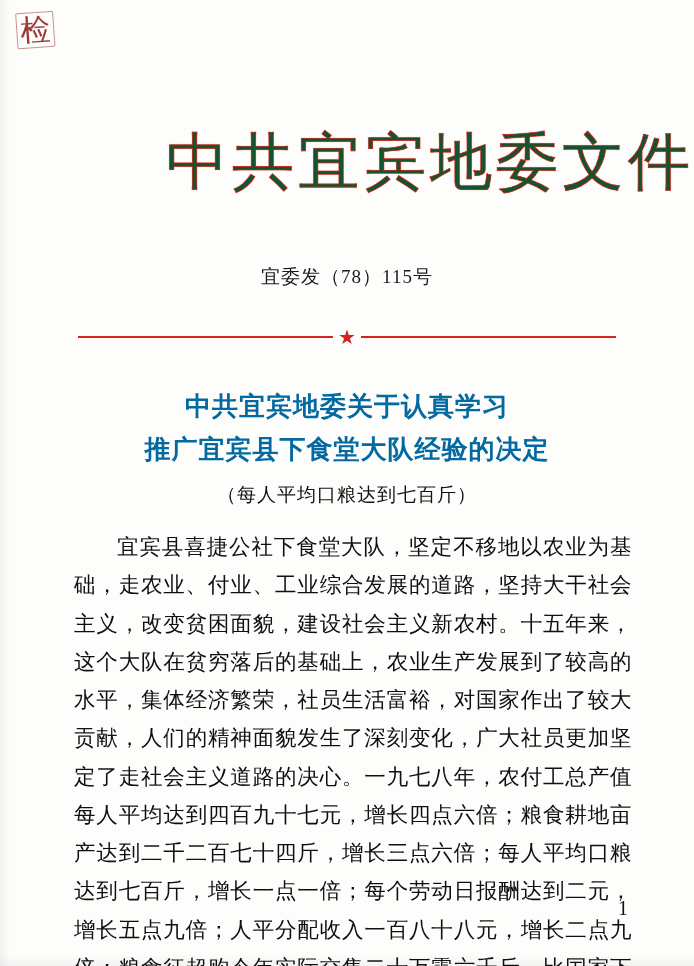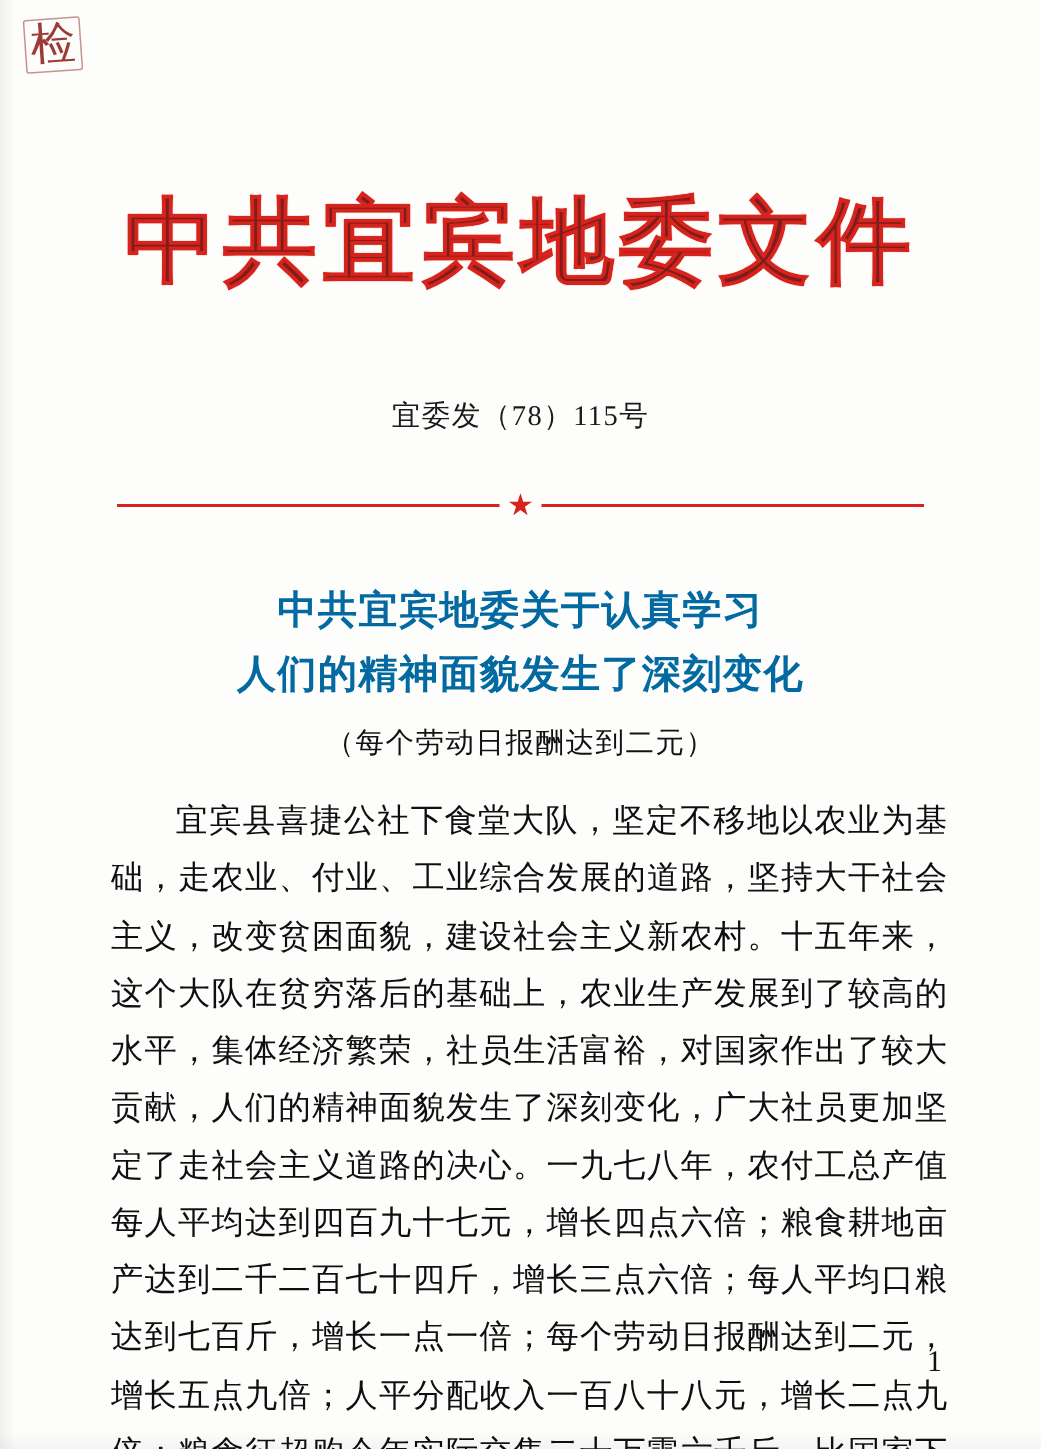--- a/index.html
+++ b/index.html
@@ -48,27 +48,28 @@
 
   
   .masthead {
     position: absolute;
     left: 0;
     right: 0;
     top: 128px;
     text-align: center;
   }
   .masthead-title {
-    color: #7f1d1d;
+    color: #14532d;
     font-family: "Liberation Serif", "DejaVu Serif", serif;
-    font-weight: 700;
+    font-weight: 400;
     font-size: 62px;
     letter-spacing: 4px;
     line-height: 1.1;
     text-shadow: 0 0 1px #d6231c;
+    text-align: right;
     -webkit-text-stroke: 0.6px #d6231c;
   }
 
   .docnumber {
     position: absolute;
     left: 0;
     right: 0;
     top: 264px;
     text-align: center;
     color: #1a1a1a;
@@ -188,24 +189,24 @@
   <div class="docnumber">宜委发（78）115号</div>
 
   <div class="sep">
     <div class="line left"></div>
     <div class="star">★</div>
     <div class="line right"></div>
   </div>
 
   <div class="doctitle">
     <div>中共宜宾地委关于认真学习</div>
-    <div>人们的精神面貌发生了深刻变化</div>
-  </div>
-
-  <div class="docdate">（每个劳动日报酬达到二元）</div>
+    <div>推广宜宾县下食堂大队经验的决定</div>
+  </div>
+
+  <div class="docdate">（每人平均口粮达到七百斤）</div>
 
   <div class="body-text">
     <p>宜宾县喜捷公社下食堂大队，坚定不移地以农业为基础，走农业、付业、工业综合发展的道路，坚持大干社会主义，改变贫困面貌，建设社会主义新农村。十五年来，这个大队在贫穷落后的基础上，农业生产发展到了较高的水平，集体经济繁荣，社员生活富裕，对国家作出了较大贡献，人们的精神面貌发生了深刻变化，广大社员更加坚定了走社会主义道路的决心。一九七八年，农付工总产值每人平均达到四百九十七元，增长四点六倍；粮食耕地亩产达到二千二百七十四斤，增长三点六倍；每人平均口粮达到七百斤，增长一点一倍；每个劳动日报酬达到二元，增长五点九倍；人平分配收入一百八十八元，增长二点九倍；粮食征超购今年实际交售二十万零六千斤，比国家下达每年征购任务超出二倍。实践是检验真</p>
   </div>
 
   <div class="pagenum">1</div>
 
 </div>
 
 </body></html>

